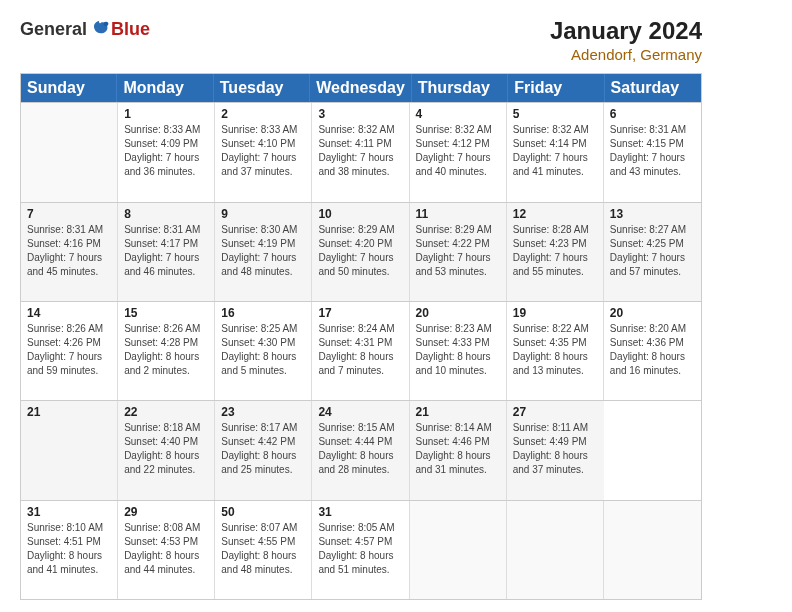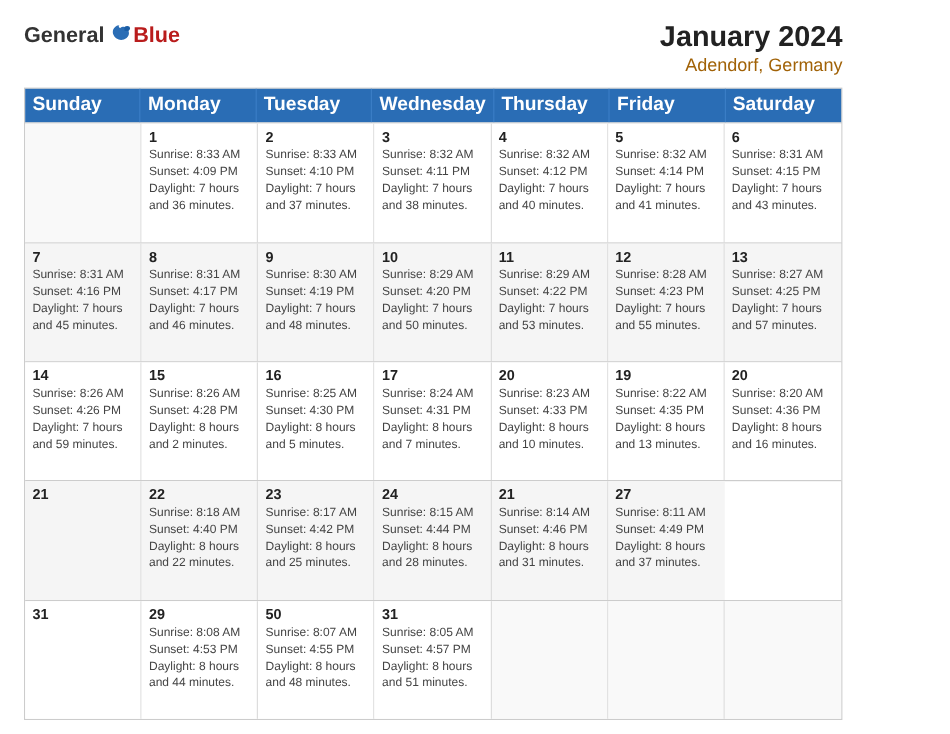--- a/index.html
+++ b/index.html
@@ -263,20 +263,21 @@
             <div class="day-info">Sunrise: 8:14 AM<br>Sunset: 4:46 PM<br>Daylight: 8 hours and 31 minutes.</div>
           </div>
           <div class="cal-cell alt-row">
             <span class="day-num">27</span>
             <div class="day-info">Sunrise: 8:11 AM<br>Sunset: 4:49 PM<br>Daylight: 8 hours and 37 minutes.</div>
           </div>
         </div>
         <div class="cal-row">
           <div class="cal-cell">
             <span class="day-num">31</span>
+            <div class="day-info">Sunrise: 8:10 AM<br>Sunset: 4:51 PM<br>Daylight: 8 hours and 41 minutes.</div>
           </div>
           <div class="cal-cell">
             <span class="day-num">29</span>
             <div class="day-info">Sunrise: 8:08 AM<br>Sunset: 4:53 PM<br>Daylight: 8 hours and 44 minutes.</div>
           </div>
           <div class="cal-cell">
             <span class="day-num">50</span>
             <div class="day-info">Sunrise: 8:07 AM<br>Sunset: 4:55 PM<br>Daylight: 8 hours and 48 minutes.</div>
           </div>
           <div class="cal-cell">

